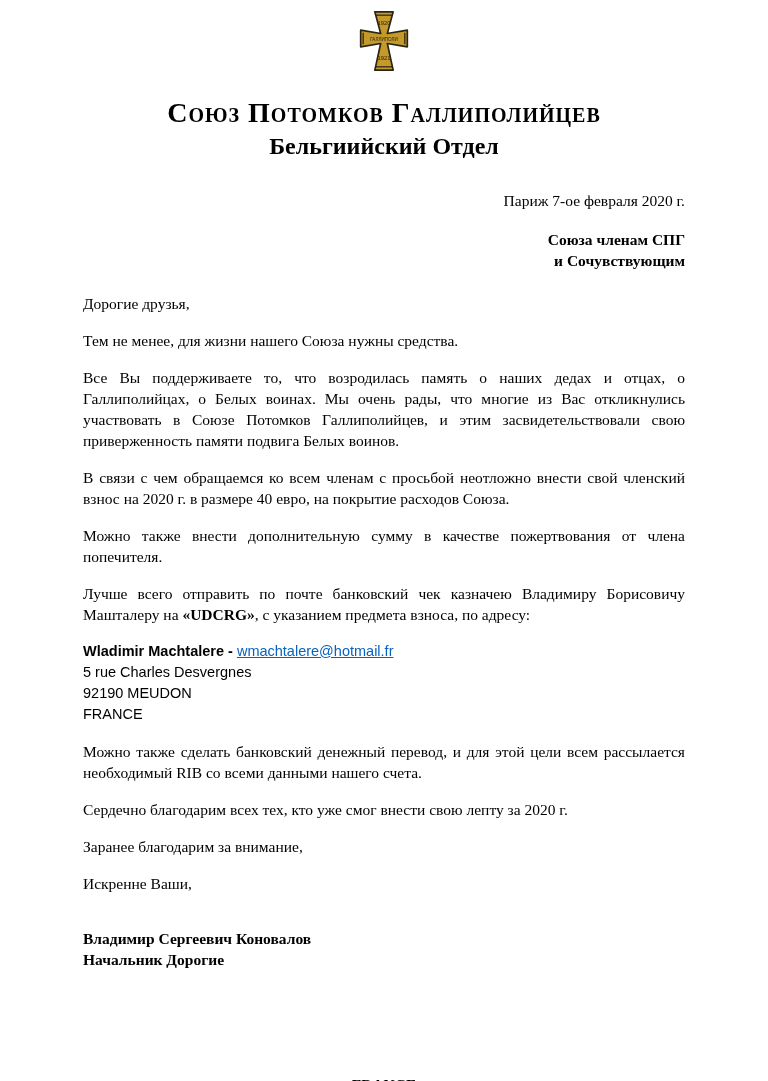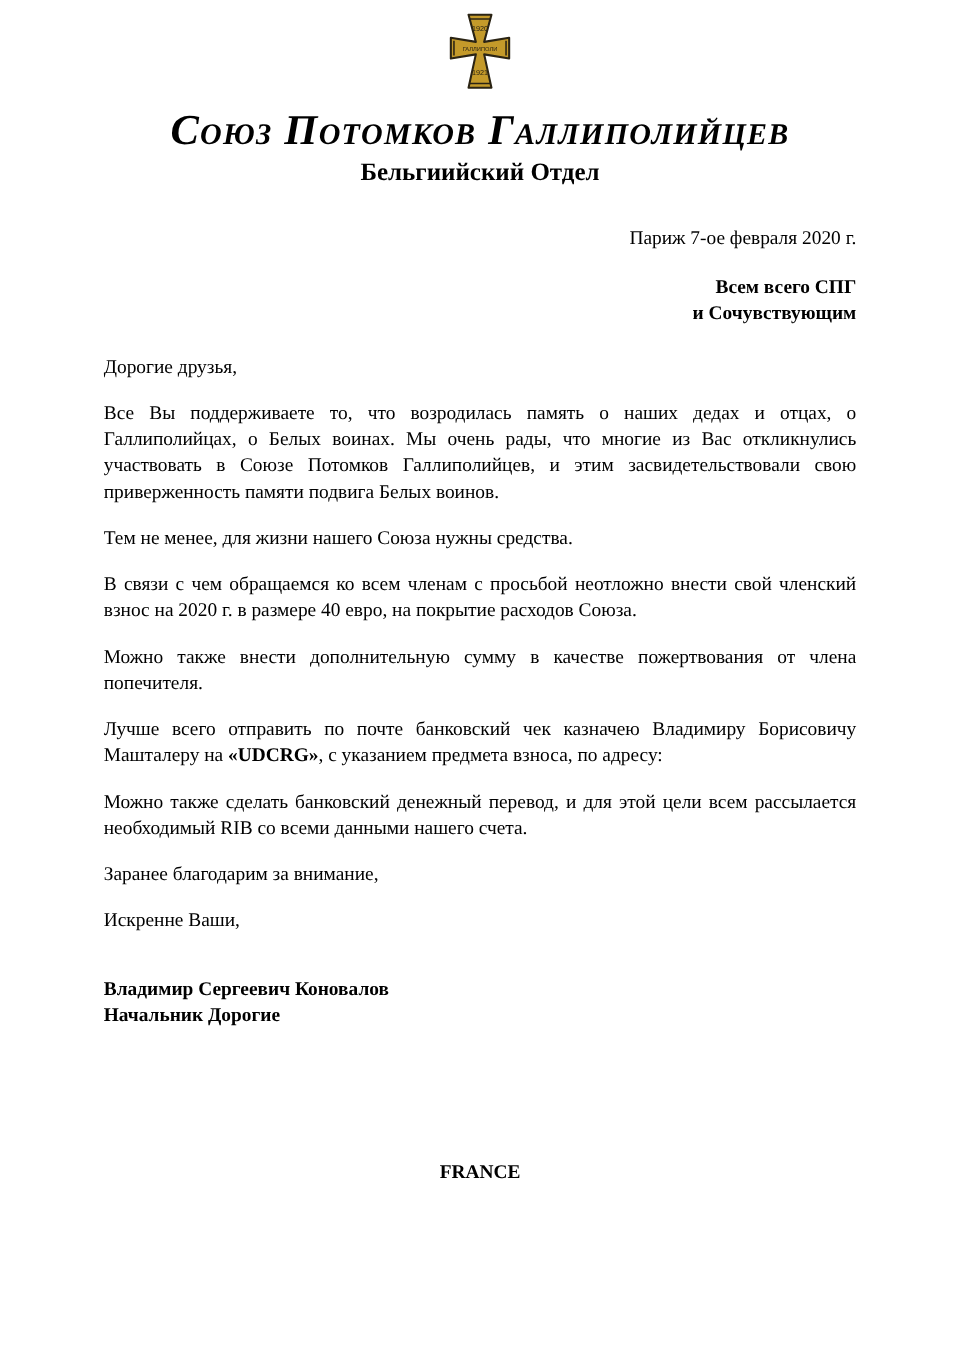--- a/index.html
+++ b/index.html
@@ -14,31 +14,30 @@
     position: relative;
     padding-top: 10px;
   }
   .logo-wrap {
     text-align: center;
     height: 66px;
   }
   .logo-wrap svg { display: inline-block; }
   .org-title {
     text-align: center;
-    font-size: 34px;
+    font-size: 28px;
     font-weight: bold;
     font-variant: small-caps;
     letter-spacing: 1px;
-    margin-top: 10px;
+    margin-top: 22px;
     line-height: 1.1;
-    font-style: italic;
   }
   .dept-subtitle {
     text-align: center;
-    font-size: 20px;
+    font-size: 24px;
     font-weight: bold;
     margin-top: 4px;
   }
   .content {
     width: 602px;
     margin: 0 auto;
     font-size: 15.5px;
     line-height: 21px;
   }
   .dateline {
@@ -104,39 +103,46 @@
   </div>
 
   <div class="org-title">Союз Потомков Галлиполийцев</div>
   <div class="dept-subtitle">Бельгиийский Отдел</div>
 
   <div class="content">
 
     <div class="dateline">Париж 7-ое февраля 2020 г.</div>
 
     <div class="addressee">
-      <div>Всем всего СПГ</div>
+      <div>Союза членам СПГ</div>
       <div>и Сочувствующим</div>
     </div>
 
     <p class="para salutation">Дорогие друзья,</p>
 
+    <p class="para">Тем не менее, для жизни нашего Союза нужны средства.</p>
+
     <p class="para">Все Вы поддерживаете то, что возродилась память о наших дедах и отцах, о Галлиполийцах, о Белых воинах. Мы очень рады, что многие из Вас откликнулись участвовать в Союзе Потомков Галлиполийцев, и этим засвидетельствовали свою приверженность памяти подвига Белых воинов.</p>
-
-    <p class="para">Тем не менее, для жизни нашего Союза нужны средства.</p>
 
     <p class="para">В связи с чем обращаемся ко всем членам с просьбой неотложно внести свой членский взнос на 2020 г. в размере 40 евро, на покрытие расходов Союза.</p>
 
     <p class="para">Можно также внести дополнительную сумму в качестве пожертвования от члена попечителя.</p>
 
     <p class="para"><span>Лучше всего отправить по почте банковский чек казначею Владимиру Борисовичу Машталеру на </span><span class="bold">«UDCRG»</span><span>, с указанием предмета взноса, по адресу:</span></p>
 
+    <div class="address-block">
+      <div><span class="address-name">Wladimir Machtalere - </span><span class="email-link">wmachtalere@hotmail.fr</span></div>
+      <div>5 rue Charles Desvergnes</div>
+      <div>92190 MEUDON</div>
+      <div>FRANCE</div>
+    </div>
 
     <p class="para">Можно также сделать банковский денежный перевод, и для этой цели всем рассылается необходимый RIB со всеми данными нашего счета.</p>
 
+    <p class="para">Сердечно благодарим всех тех, кто уже смог внести свою лепту за 2020 г.</p>
 
     <p class="para">Заранее благодарим за внимание,</p>
 
     <p class="para">Искренне Ваши,</p>
 
     <div class="signatures">
       <div class="sig-col-left">
         <div>Владимир Сергеевич Коновалов</div>
         <div>Начальник Дорогие</div>
       </div>

